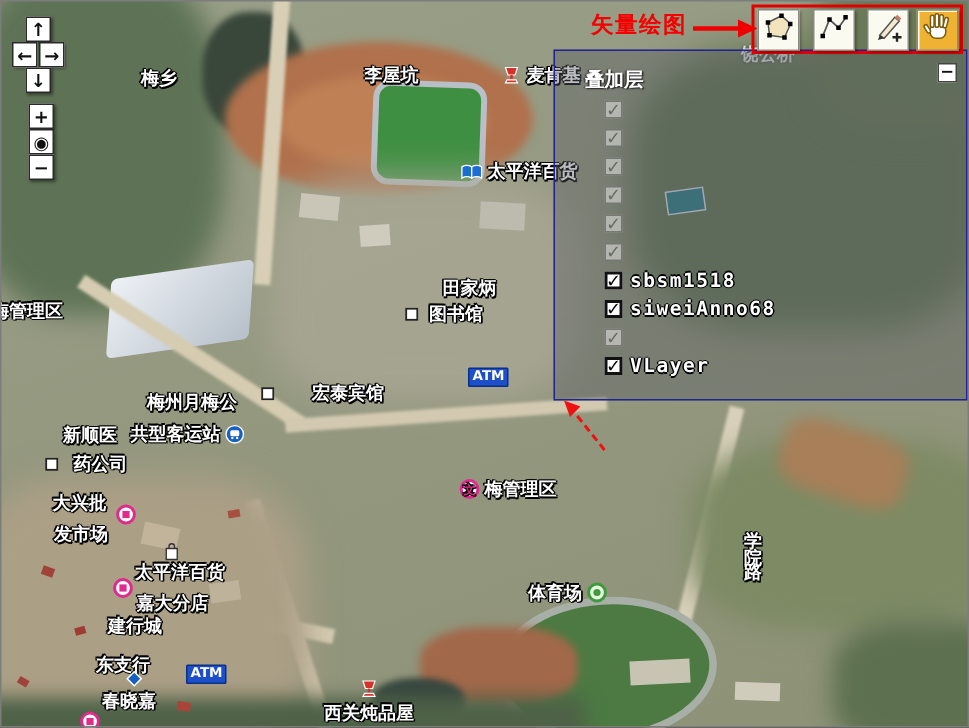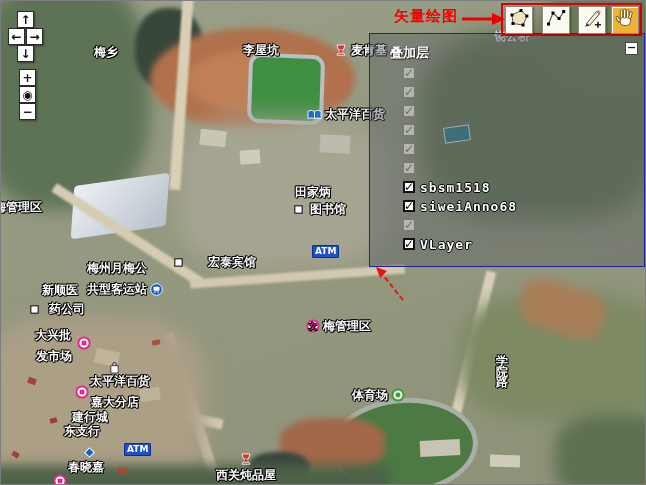--- a/index.html
+++ b/index.html
@@ -123,40 +123,40 @@
           <svg width="15" height="12" viewBox="0 0 16 12">
             <path d="M1 2 Q4.5 0 8 2 L8 10 Q4.5 8 1 10 Z" fill="#1c6dd0" stroke="#fff" stroke-width="0.9"></path>
             <path d="M15 2 Q11.5 0 8 2 L8 10 Q11.5 8 15 10 Z" fill="#1c6dd0" stroke="#fff" stroke-width="0.9"></path>
           </svg>
         </span>
         <span>太平洋百货</span>
       </div>
       <div class="map-label" style="left: 284px; top: 186px; padding-left: 11px;">
         <span>田家炳</span>
       </div>
-      <div class="map-label" style="left: 270px; top: 203px; margin-left: 24px;">
+      <div class="map-label" style="left: 270px; top: 203px;">
         <span class="mi" style="margin-right: 4px;">
           <svg width="9" height="9" viewBox="0 0 9 9">
             <rect x="0.8" y="0.8" width="7.4" height="7.4" fill="#fff" stroke="#222" stroke-width="1.2"></rect>
           </svg>
         </span>
         <span>图书馆</span>
       </div>
       <div class="map-label" style="left: 174px; top: 256px;">
         <span class="mi" style="margin-right: 22px;">
           <svg width="9" height="9" viewBox="0 0 9 9">
             <rect x="0.8" y="0.8" width="7.4" height="7.4" fill="#fff" stroke="#222" stroke-width="1.2"></rect>
           </svg>
         </span>
         <span>宏泰宾馆</span>
       </div>
       <div class="map-label" style="left: -6px; top: 201px;">
         <span>梅管理区</span>
       </div>
-      <div class="map-label" style="left: 87px; top: 262px;">
+      <div class="map-label" style="left: 98px; top: 262px;">
         <span>梅州月梅公</span>
       </div>
       <div class="map-label" style="left: 87px; top: 283px;">
         <span>共型客运站</span>
         <span class="mi">
           <svg width="13" height="13" viewBox="0 0 13 13">
             <circle cx="6.5" cy="6.5" r="5.8" fill="#1560c0" stroke="#fff" stroke-width="0.9"></circle>
             <rect x="3.5" y="3.8" width="6" height="4" rx="1" fill="#fff"></rect>
             <rect x="4.2" y="8.3" width="1.4" height="1.4" fill="#fff"></rect>
             <rect x="7.4" y="8.3" width="1.4" height="1.4" fill="#fff"></rect>
@@ -206,21 +206,21 @@
         <span class="mi">
           <svg width="14" height="14" viewBox="0 0 14 14">
             <circle cx="7" cy="7" r="5.6" fill="#fff" stroke="#df2a8e" stroke-width="2"></circle>
             <rect x="4.6" y="4.6" width="4.8" height="4.8" fill="#df2a8e"></rect>
           </svg>
         </span>
       </div>
       <div class="map-label" style="left: 72px; top: 411px;">
         <span>建行城</span>
       </div>
-      <div class="map-label" style="left: 64px; top: 425px;">
+      <div class="map-label" style="left: 64px; top: 437px;">
         <span>东支行</span>
       </div>
       <div class="map-label" style="left: 83px; top: 446px;">
         <span class="mi">
           <svg width="13" height="13" viewBox="0 0 13 13">
             <rect x="3.2" y="3.2" width="6.6" height="6.6" fill="#1560c0" stroke="#fff" stroke-width="1" transform="rotate(45 6.5 6.5)"></rect>
           </svg>
         </span>
       </div>
       <div class="map-label" style="left: 68px; top: 461px; align-items: center;">

